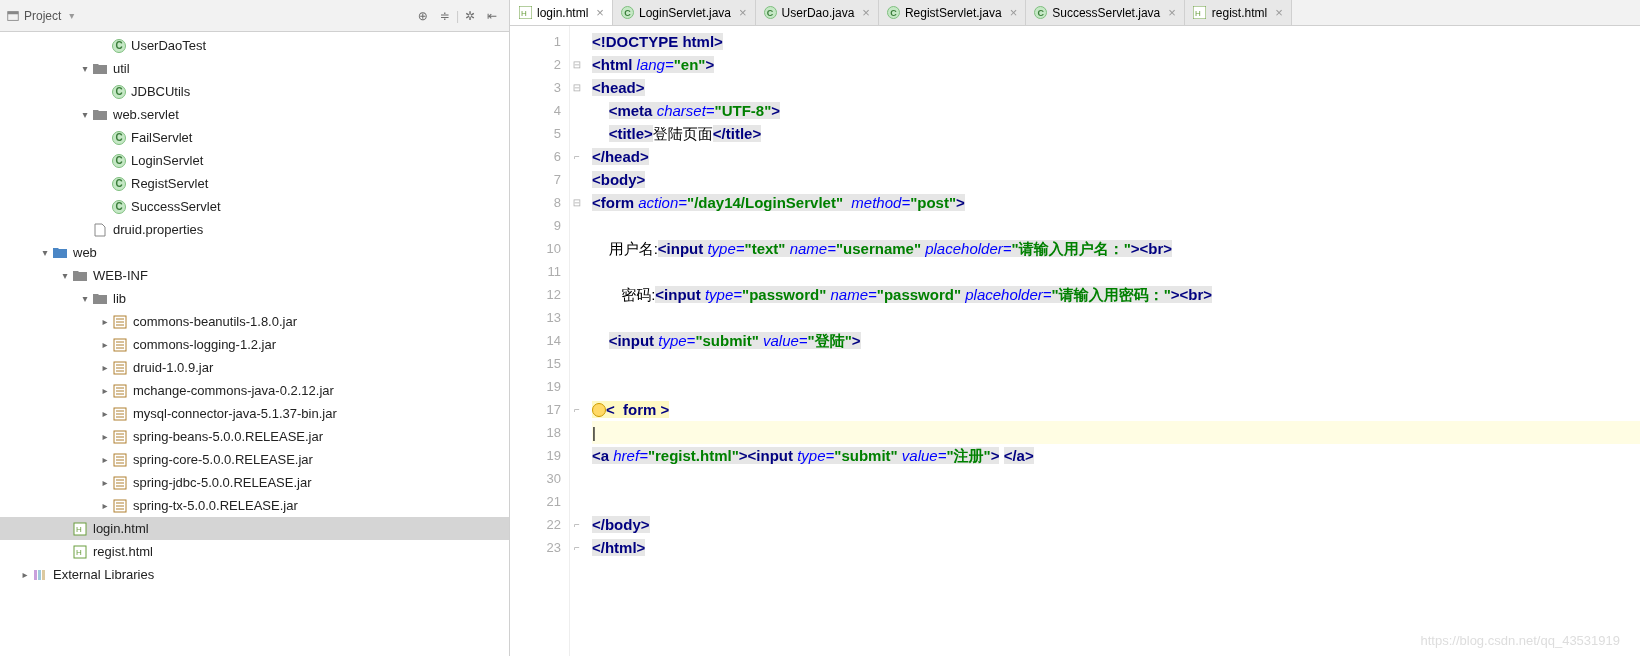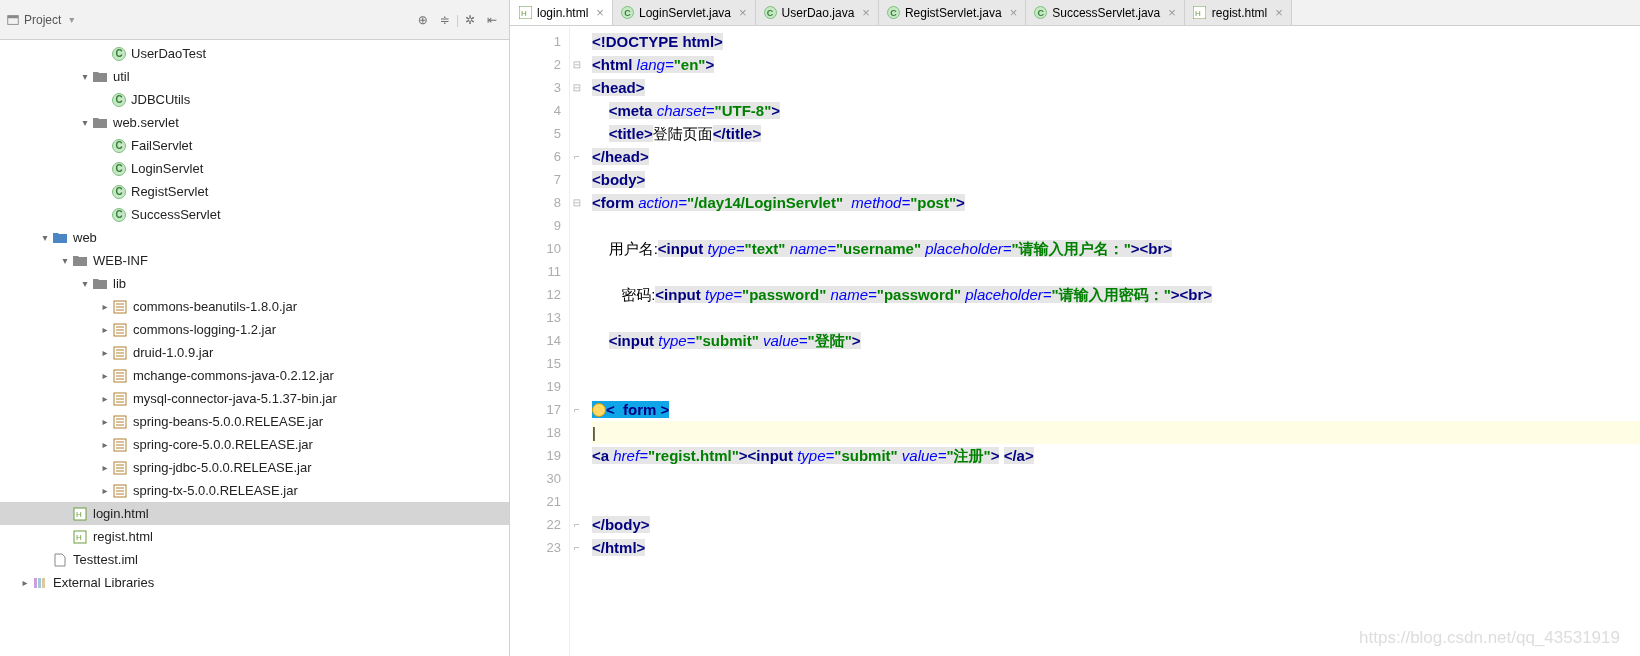--- a/index.html
+++ b/index.html
@@ -1,20 +1,20 @@
 <!DOCTYPE html>
 <html><head>
 <meta charset="utf-8">
 <style>
 * { margin: 0; padding: 0; box-sizing: border-box; font-family: "Segoe UI", Arial, sans-serif; }
 body { display: flex; height: 656px; width: 1640px; background: #fff; overflow: hidden; }
 
 
 .sidebar { width: 510px; border-right: 1px solid #d0d0d0; display: flex; flex-direction: column; background: #fff; }
-.sidebar-header { height: 40px; background: #f2f2f2; border-bottom: 1px solid #d0d0d0; display: flex; align-items: center; padding: 0 6px; font-size: 12px; color: #555; }
+.sidebar-header { height: 32px; background: #f2f2f2; border-bottom: 1px solid #d0d0d0; display: flex; align-items: center; padding: 0 6px; font-size: 12px; color: #555; }
 .sidebar-header .title { display: flex; align-items: center; gap: 4px; }
 .sidebar-header .spacer { flex: 1; }
 .sidebar-header .tool-icon { width: 18px; height: 18px; display: inline-flex; align-items: center; justify-content: center; color: #6e6e6e; margin: 0 2px; cursor: pointer; }
 .tree { flex: 1; overflow: auto; font-size: 13px; color: #222; padding-top: 2px; }
 .tree-item { display: flex; align-items: center; height: 23px; padding-left: 4px; white-space: nowrap; cursor: pointer; }
 .tree-item.selected { background: #d5d5d5; }
 .chev { width: 14px; display: inline-flex; justify-content: center; color: #6e6e6e; font-size: 10px; }
 .ticon { width: 16px; height: 16px; display: inline-flex; align-items: center; justify-content: center; margin-right: 5px; }
 .ticon.folder svg { fill: #8a8a8a; }
 .ticon.folder.blue svg { fill: #4a86c5; }
@@ -42,31 +42,31 @@
 .tab-icon.h { color: #6a9e3e; font-size: 12px; }
 
 .editor { flex: 1; display: flex; font-family: "Consolas","Courier New",monospace; font-size: 15px; background: #fff; position: relative; }
 .gutter { width: 60px; background: #fff; color: #adadad; text-align: right; padding: 4px 8px 0 0; border-right: 1px solid #eee; line-height: 23px; font-size: 13px; }
 .fold-col { width: 14px; background: #fff; display: flex; flex-direction: column; padding-top: 4px; line-height: 23px; }
 .fold-mark { height: 23px; display: flex; align-items: center; justify-content: center; color: #b0b0b0; font-size: 10px; }
 .code { flex: 1; padding: 4px 0 16px 8px; line-height: 23px; white-space: pre; position: relative; }
 .code .line { height: 23px; }
 .hl-bg { background: #e6e6e6; }
 .caret-line { background: #fffde3; }
-.warn-bg { background: #0ea5e9; text-align: center; }
+.warn-bg { background: #fef9c3; text-align: center; }
 
 .kw { color: #000080; font-weight: bold; }
 .attr { color: #0000ff; font-style: italic; }
 .str { color: #008000; font-weight: bold; }
 .tag { color: #000080; font-weight: bold; }
 .txt { color: #000; text-align: right; }
 
 .bulb { position: absolute; width: 14px; height: 14px; background: #ffd966; border-radius: 50%; border: 1px solid #cc9900; }
 
-.watermark { position: absolute; right: 20px; bottom: 8px; font-size: 17px; color: #ddd; font-family: Arial; }
+.watermark { position: absolute; right: 20px; bottom: 8px; font-size: 13px; color: #ddd; font-family: Arial; }
 </style>
 </head>
 <body>
 
 <div class="sidebar">
   <div class="sidebar-header">
     <span class="title">
       <svg width="14" height="14" viewBox="0 0 16 16">
           <rect x="2" y="3" width="12" height="10" fill="none" stroke="#888" stroke-width="1"></rect>
           <rect x="2" y="3" width="12" height="3" fill="#888"></rect>
@@ -123,20 +123,29 @@
       <div class="tree-item indent-5">
         <span class="chev"></span>
         <span class="ticon class">C</span>
         <span>RegistServlet</span>
       </div>
       <div class="tree-item indent-5">
         <span class="chev"></span>
         <span class="ticon class">C</span>
         <span>SuccessServlet</span>
       </div>
+      <div class="tree-item indent-4">
+        <span class="chev"></span>
+        <span class="ticon file">
+          <svg width="12" height="14" viewBox="0 0 12 14">
+            <path d="M1 1 L8 1 L11 4 L11 13 L1 13 Z" fill="#fff" stroke="#888"></path>
+          </svg>
+        </span>
+        <span>druid.properties</span>
+      </div>
       <div class="tree-item indent-2">
         <span class="chev">▾</span>
         <span class="ticon folder blue">
           <svg width="16" height="14" viewBox="0 0 16 14">
             <path d="M1 2 L6 2 L7 3 L15 3 L15 12 L1 12 Z"></path>
           </svg>
         </span>
         <span>web</span>
       </div>
       <div class="tree-item indent-3">
@@ -277,29 +286,20 @@
       </div>
       <div class="tree-item indent-3">
         <span class="chev"></span>
         <span class="ticon html">
           <svg width="14" height="14" viewBox="0 0 14 14">
             <rect x="1" y="1" width="12" height="12" fill="#fff" stroke="#6a9e3e"></rect>
             <text x="3" y="10" font-size="8" fill="#6a9e3e">H</text>
           </svg>
         </span>
         <span>regist.html</span>
-      </div>
-      <div class="tree-item indent-2">
-        <span class="chev"></span>
-        <span class="ticon file">
-          <svg width="12" height="14" viewBox="0 0 12 14">
-            <path d="M1 1 L8 1 L11 4 L11 13 L1 13 Z" fill="#fff" stroke="#888"></path>
-          </svg>
-        </span>
-        <span>Testtest.iml</span>
       </div>
       <div class="tree-item indent-1">
         <span class="chev">▸</span>
         <span class="ticon lib">
           <svg width="14" height="14">
             <rect x="1" y="2" width="3" height="10" fill="#c9a0dc"></rect>
             <rect x="5" y="2" width="3" height="10" fill="#a0c9dc"></rect>
             <rect x="9" y="2" width="3" height="10" fill="#dcc9a0"></rect>
           </svg>
         </span>

